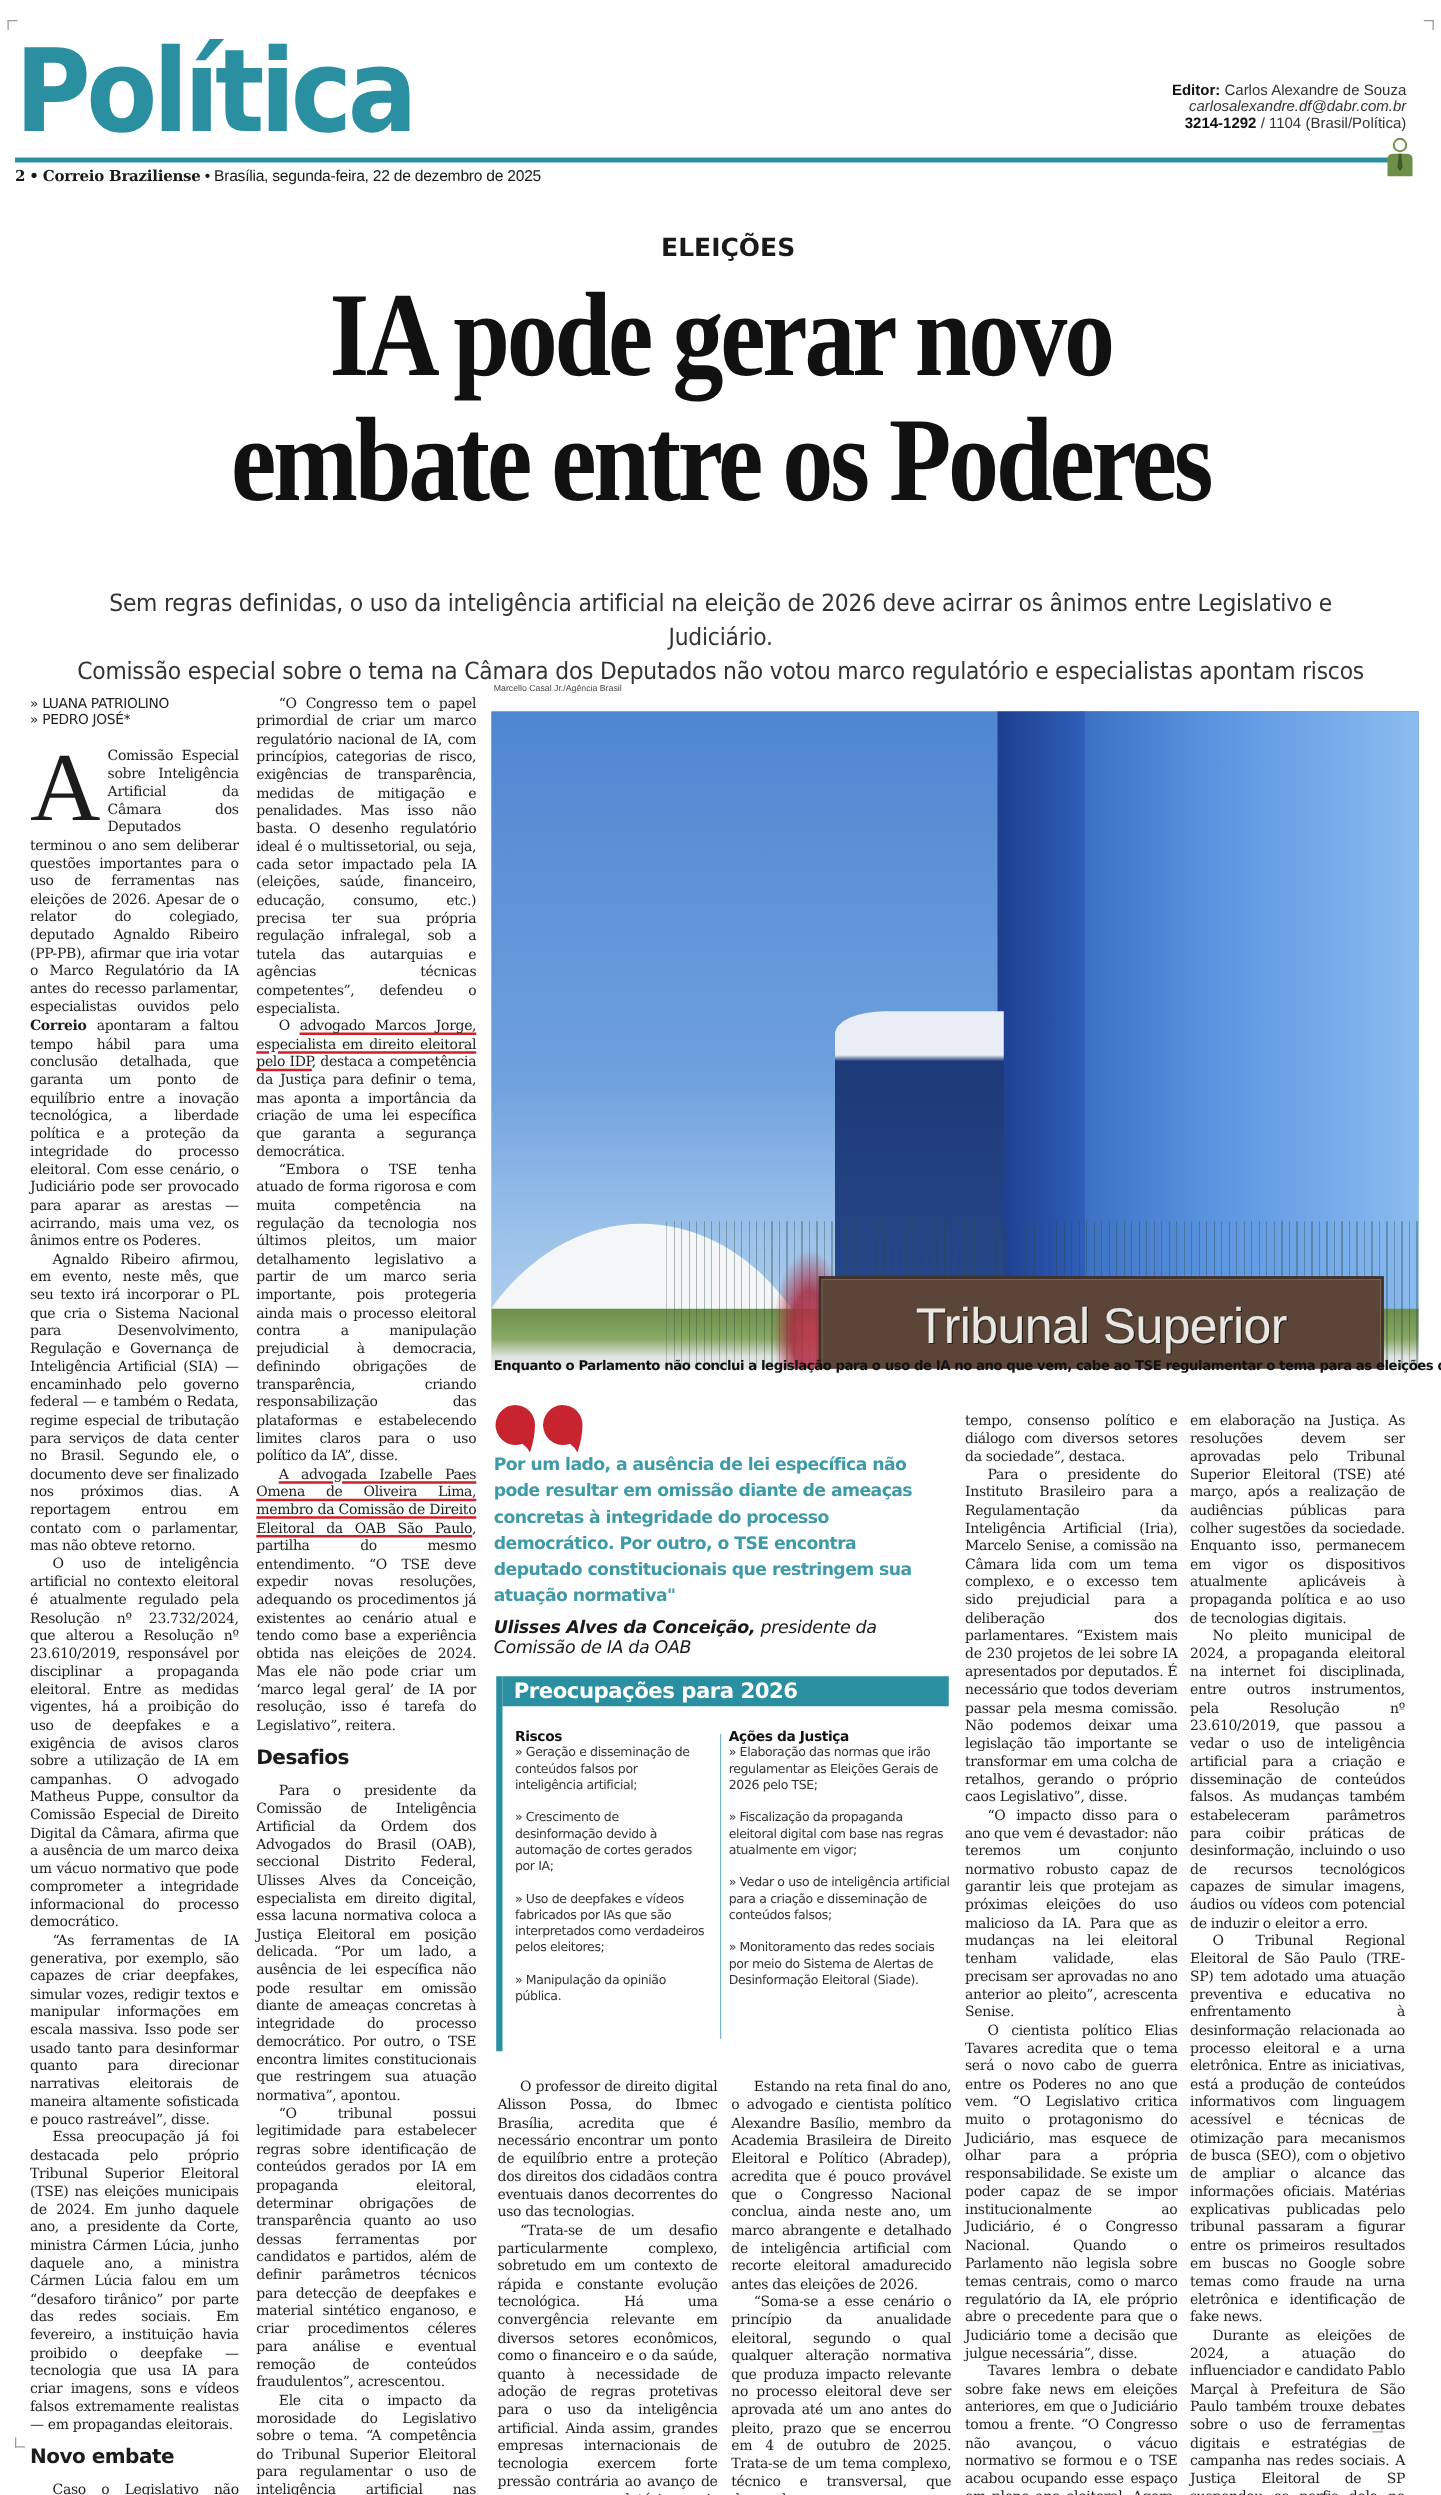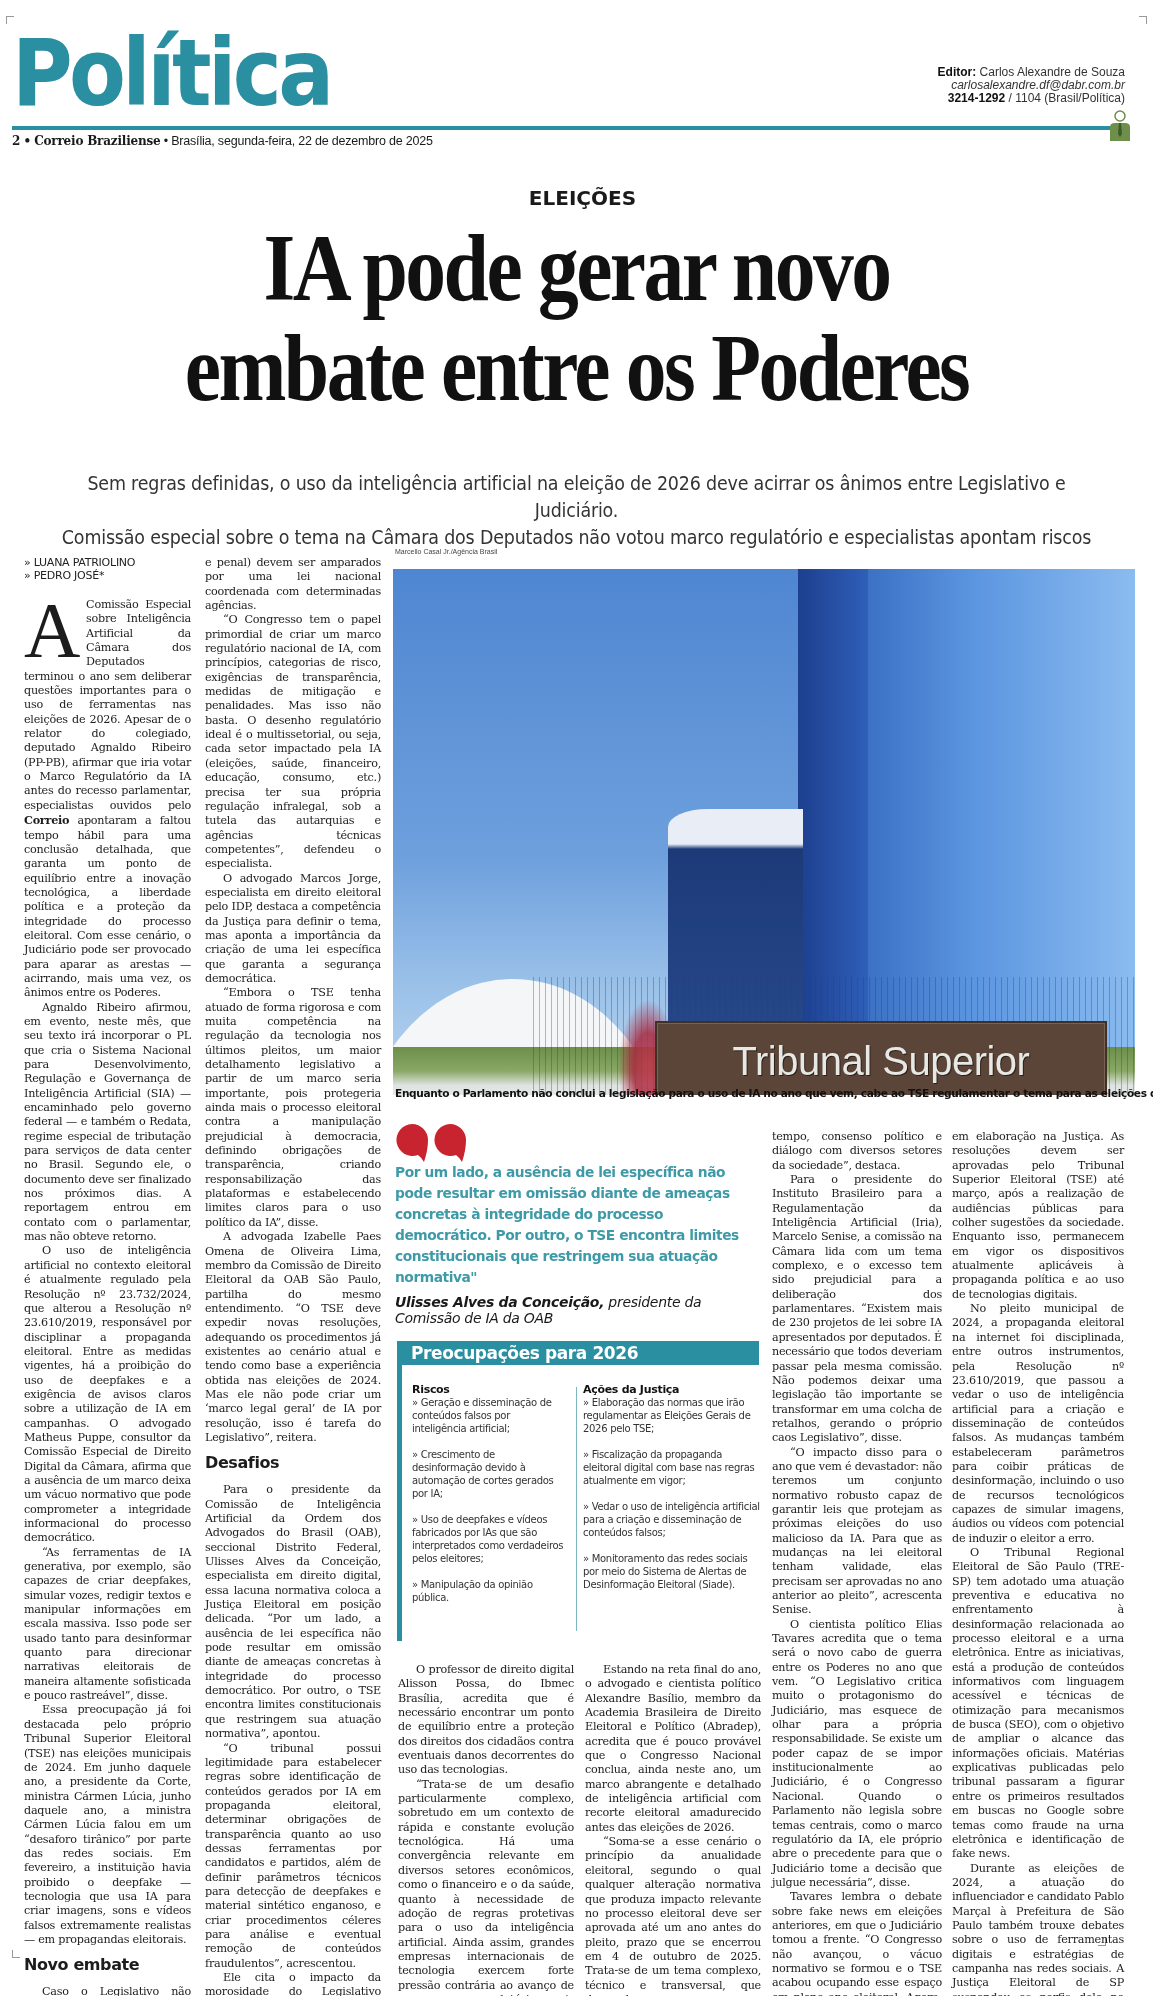--- a/index.html
+++ b/index.html
@@ -30,21 +30,21 @@
 
   
   .col { position: absolute; font-family: "DejaVu Serif", serif; font-size: 11.2px; line-height: 14.35px; color: #1c1c1c; text-align: justify; hyphens: auto; letter-spacing: -0.25px; }
   .col p { text-indent: 18px; margin: 0; }
   .col p.noindent { text-indent: 0; }
   .col .subhead { font-family: "DejaVu Sans", sans-serif; font-weight: bold; font-size: 16px; line-height: 20px; margin: 8px 0 10px; text-indent: 0; letter-spacing: -0.4px; }
   .col1 { left: 24px; top: 556px; width: 167px; }
   .col2 { left: 205px; top: 556px; width: 176px; }
   .byline { font-family: "DejaVu Sans", sans-serif; font-size: 11px; line-height: 13px; color: #222; margin-bottom: 16px; text-align: left; text-indent: 0; }
   .dropcap { float: left; font-family: "Liberation Serif", serif; font-size: 78px; line-height: 60px; margin: 2px 6px 0 0; font-weight: normal; }
-  .underlined { text-decoration-color: #d21f2a; text-decoration-thickness: 2px; text-underline-offset: 2px; }
+  .underlined { text-decoration: underline; text-decoration-color: #d21f2a; text-decoration-thickness: 2px; text-underline-offset: 2px; }
 
   
   .photo-credit { position: absolute; left: 395px; top: 548px; font-family: "Liberation Sans", sans-serif; font-size: 7px; color: #444; }
   .photo { position: absolute; left: 393px; top: 557px; width: 742px; height: 526px; overflow: hidden; background: linear-gradient(180deg, #4f86d1 0%, #6ea0dd 55%, #9cc2e9 80%, #b9d4ee 100%); margin-top: 12px; }
   .tower-right { position: absolute; left: 470px; top: 0; width: 272px; height: 480px; background: linear-gradient(90deg, #3a6fc2 0%, #5b95e0 40%, #8bbcf0 100%); }
   .tower-right-dark { position: absolute; left: 405px; top: 0; width: 70px; height: 480px; background: linear-gradient(90deg, #1d3f8e, #2f5fb8); }
   .tower-left { position: absolute; left: 275px; top: 240px; width: 135px; height: 250px; background: linear-gradient(180deg, #e9eef6 0%, #e9eef6 14%, #1d3a78 16%, #27498b 100%); border-top-left-radius: 40px 18px; }
   .dome { position: absolute; left: -40px; top: 410px; width: 320px; height: 200px; background: #f4f6f7; border-radius: 50% 50% 0 0 / 100% 100% 0 0; }
   .grass { position: absolute; left: 0; top: 478px; width: 742px; height: 48px; background: linear-gradient(180deg, #6c8f4a, #8aa866 50%, #dfe3e2 80%, #e6e8e8 100%); }
   .fence { position: absolute; left: 140px; top: 408px; width: 602px; height: 118px; background-image: repeating-linear-gradient(90deg, rgba(40,70,60,0.35) 0 1px, transparent 1px 6px); }
@@ -122,21 +122,20 @@
   <p>Agnaldo Ribeiro afirmou, em evento, neste mês, que seu texto irá incorporar o PL que cria o Sistema Nacional para Desenvolvimento, Regulação e Governança de Inteligência Artificial (SIA) — encaminhado pelo governo federal — e também o Redata, regime especial de tributação para serviços de data center no Brasil. Segundo ele, o documento deve ser finalizado nos próximos dias. A reportagem entrou em contato com o parlamentar, mas não obteve retorno.</p>
   <p>O uso de inteligência artificial no contexto eleitoral é atualmente regulado pela Resolução nº 23.732/2024, que alterou a Resolução nº 23.610/2019, responsável por disciplinar a propaganda eleitoral. Entre as medidas vigentes, há a proibição do uso de deepfakes e a exigência de avisos claros sobre a utilização de IA em campanhas. O advogado Matheus Puppe, consultor da Comissão Especial de Direito Digital da Câmara, afirma que a ausência de um marco deixa um vácuo normativo que pode comprometer a integridade informacional do processo democrático.</p>
   <p>“As ferramentas de IA generativa, por exemplo, são capazes de criar deepfakes, simular vozes, redigir textos e manipular informações em escala massiva. Isso pode ser usado tanto para desinformar quanto para direcionar narrativas eleitorais de maneira altamente sofisticada e pouco rastreável”, disse.</p>
   <p>Essa preocupação já foi destacada pelo próprio Tribunal Superior Eleitoral (TSE) nas eleições municipais de 2024. Em junho daquele ano, a presidente da Corte, ministra Cármen Lúcia, junho daquele ano, a ministra Cármen Lúcia falou em um “desaforo tirânico” por parte das redes sociais. Em fevereiro, a instituição havia proibido o deepfake — tecnologia que usa IA para criar imagens, sons e vídeos falsos extremamente realistas — em propagandas eleitorais.</p>
   <div class="subhead">Novo embate</div>
   <p>Caso o Legislativo não resolva a questão até a disputa do ano que vem, a Justiça poderá regulamentar o tema, mas com limitações, segundo Puppe. “O TSE tem competência normativa no processo eleitoral e já editou resoluções importantes sobre propaganda, fake news e impulsionamento. No entanto, a regulação da IA exige uma abordagem interinstitucional e interdisciplinar”, afirmou.</p>
 
 </div>
 
 <div class="col col2">
-  <p class="noindent">e penal) devem ser amparados por uma lei nacional coordenada com determinadas agências.</p>
   <p>“O Congresso tem o papel primordial de criar um marco regulatório nacional de IA, com princípios, categorias de risco, exigências de transparência, medidas de mitigação e penalidades. Mas isso não basta. O desenho regulatório ideal é o multissetorial, ou seja, cada setor impactado pela IA (eleições, saúde, financeiro, educação, consumo, etc.) precisa ter sua própria regulação infralegal, sob a tutela das autarquias e agências técnicas competentes”, defendeu o especialista.</p>
   <p><span>O</span> <span class="underlined">advogado Marcos Jorge, especialista em direito eleitoral pelo IDP</span><span>, destaca a competência da Justiça para definir o tema, mas aponta a importância da criação de uma lei específica que garanta a segurança democrática.</span></p>
   <p>“Embora o TSE tenha atuado de forma rigorosa e com muita competência na regulação da tecnologia nos últimos pleitos, um maior detalhamento legislativo a partir de um marco seria importante, pois protegeria ainda mais o processo eleitoral contra a manipulação prejudicial à democracia, definindo obrigações de transparência, criando responsabilização das plataformas e estabelecendo limites claros para o uso político da IA”, disse.</p>
   <p><span class="underlined">A advogada Izabelle Paes Omena de Oliveira Lima, membro da Comissão de Direito Eleitoral da OAB São Paulo</span><span>, partilha do mesmo entendimento. “O TSE deve expedir novas resoluções, adequando os procedimentos já existentes ao cenário atual e tendo como base a experiência obtida nas eleições de 2024. Mas ele não pode criar um ‘marco legal geral’ de IA por resolução, isso é tarefa do Legislativo”, reitera.</span></p>
   <div class="subhead">Desafios</div>
   <p>Para o presidente da Comissão de Inteligência Artificial da Ordem dos Advogados do Brasil (OAB), seccional Distrito Federal, Ulisses Alves da Conceição, especialista em direito digital, essa lacuna normativa coloca a Justiça Eleitoral em posição delicada. “Por um lado, a ausência de lei específica não pode resultar em omissão diante de ameaças concretas à integridade do processo democrático. Por outro, o TSE encontra limites constitucionais que restringem sua atuação normativa”, apontou.</p>
   <p>“O tribunal possui legitimidade para estabelecer regras sobre identificação de conteúdos gerados por IA em propaganda eleitoral, determinar obrigações de transparência quanto ao uso dessas ferramentas por candidatos e partidos, além de definir parâmetros técnicos para detecção de deepfakes e material sintético enganoso, e criar procedimentos céleres para análise e eventual remoção de conteúdos fraudulentos”, acrescentou.</p>
   <p>Ele cita o impacto da morosidade do Legislativo sobre o tema. “A competência do Tribunal Superior Eleitoral para regulamentar o uso de inteligência artificial nas eleições existe e encontra fundamento constitucional e legal, porém sua atuação nessa matéria tem ocorrido fundamentalmente em razão da inércia legislativa do Congresso Nacional diante de uma tecnologia que já está amplamente disseminada entre a população brasileira e possui capacidade comprovada de influenciar diretamente os resultados eleitorais”, concluiu.</p>
 </div>
 
@@ -154,21 +153,21 @@
     <div class="sign-text l1">Tribunal  Superior</div>
 
   </div>
 </div>
 <div class="caption">Enquanto o Parlamento não conclui a legislação para o uso de IA no ano que vem, cabe ao TSE regulamentar o tema para as eleições de 2026</div>
 
 <svg class="quote-marks" viewBox="0 0 80 40">
   <path d="M18 2 A16 16 0 1 0 24 33 Q28 36 30 40 Q34 28 34 18 A16 16 0 0 0 18 2 Z" fill="#c8242f"></path>
   <path d="M56 2 A16 16 0 1 0 62 33 Q66 36 68 40 Q72 28 72 18 A16 16 0 0 0 56 2 Z" fill="#c8242f"></path>
 </svg>
-<div class="pullquote">Por um lado, a ausência de lei específica não pode resultar em omissão diante de ameaças concretas à integridade do processo democrático. Por outro, o TSE encontra limites constitucionais que restringem sua atuação normativa"</div>
+<div class="pullquote">Por um lado, a ausência de lei específica não pode resultar em omissão diante de ameaças concretas à integridade do processo democrático. Por outro, o TSE encontra deputado constitucionais que restringem sua atuação normativa"</div>
 <div class="pq-attrib">
   <b>Ulisses Alves da Conceição,</b> <span>presidente da Comissão de IA da OAB</span>
 </div>
 
 <div class="box">
   <div class="box-head">Preocupações para 2026</div>
   <div class="box-col left">
     <div class="bh">Riscos</div>
     <div class="bi">» Geração e disseminação de conteúdos falsos por inteligência artificial;</div>
     <div class="bi">» Crescimento de desinformação devido à automação de cortes gerados por IA;</div>

